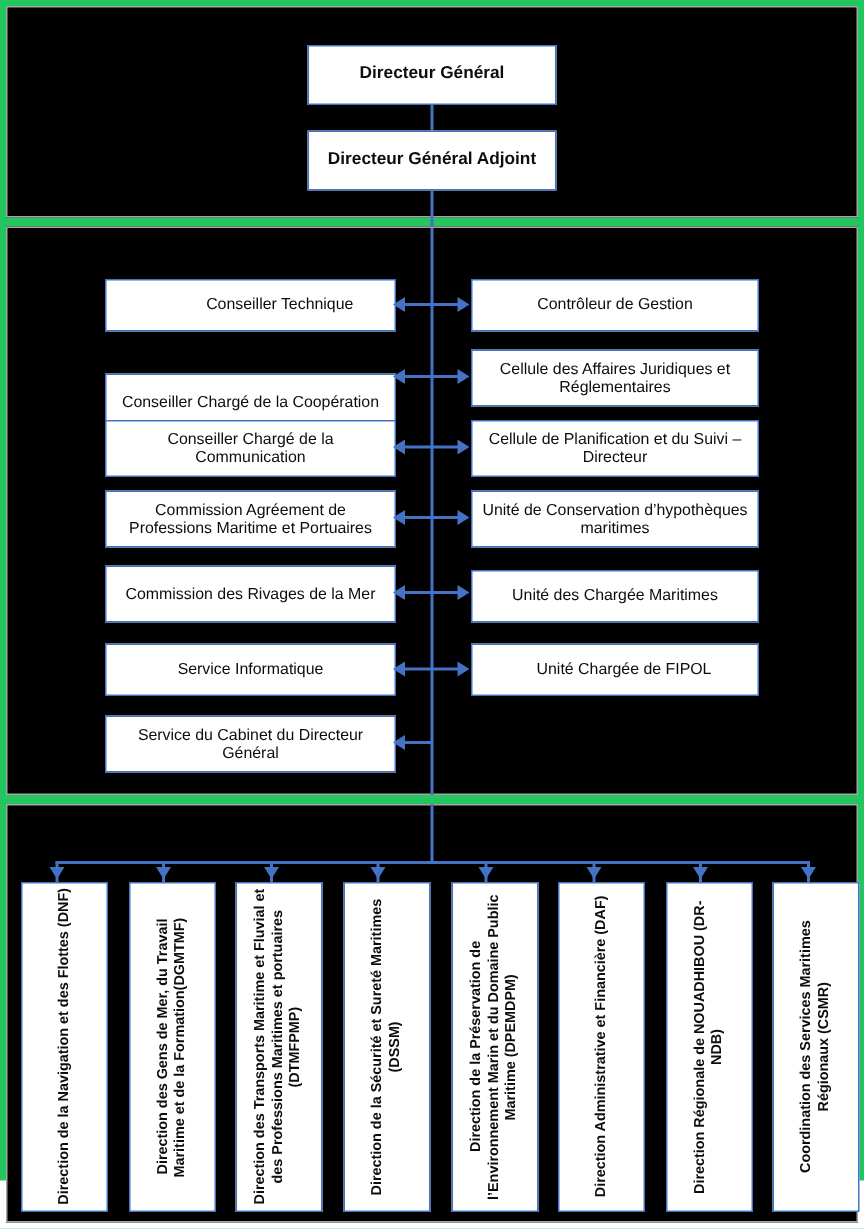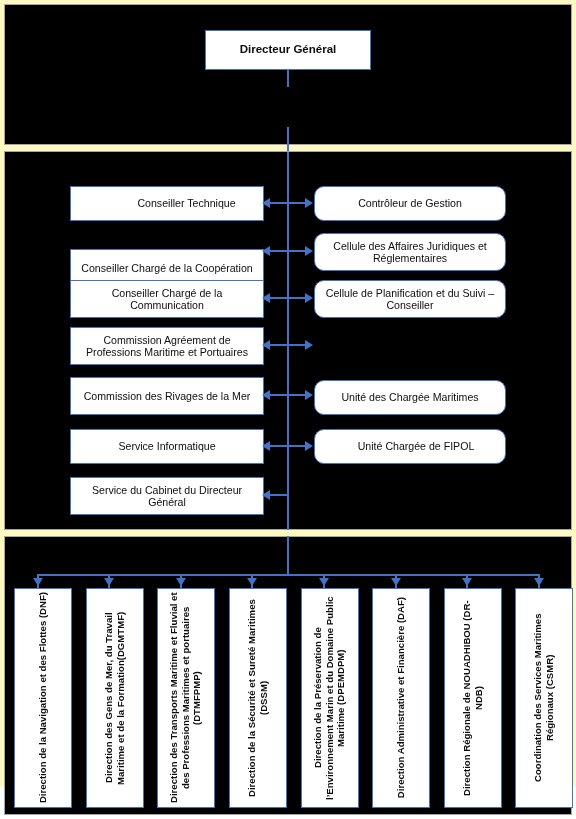--- a/index.html
+++ b/index.html
@@ -10,21 +10,21 @@
   body {
     width: 576px;
     height: 819px;
     font-family: "Liberation Sans", sans-serif;
     overflow: hidden;
   }
   #chart-root {
     position: relative;
     width: 576px;
     height: 787px;
-    background: #fef9c3;
+    background: #22c55e;
   }
 
   
   .panel {
     position: absolute;
     left: 4px;
     width: 568px;
     background: #000000;
     border: 1px solid #a6a6a6;
     box-sizing: border-box;
@@ -58,21 +58,21 @@
   #box-dg  { top: 30px; }
   #box-dga { top: 87px; }
 
   
   .box-mid {
     font-size: 10.6px;
     padding: 0 5px;
     height: 35px;
   }
   .col-left  { left: 70px;  width: 194px; }
-  .col-right { left: 314px; width: 192px; border-radius: 10px; }
+  .col-right { left: 314px; width: 192px; }
 
   
   .box-bot {
     top: 588px;
     height: 220px;
     width: 58px;
     font-size: 9.6px;
     font-weight: bold;
     padding: 3px 1px;
   }
@@ -118,20 +118,23 @@
 <div id="chart-root">
 
   <div class="panel" id="panel-top"></div>
 
   <div class="box box-top" id="box-dg">
     <span>Directeur Général</span>
   </div>
 
   <div class="conn vline" style="left:287px; top:70px; height:17px;"></div>
 
+  <div class="box box-top" id="box-dga">
+    <span>Directeur Général Adjoint</span>
+  </div>
 
   <div class="conn vline" style="left:287px; top:127px; height:24px;"></div>
 
   <div class="panel" id="panel-middle"></div>
 
   <div class="conn vline" style="left:287px; top:152px; height:378px;"></div>
 
   <div class="box box-mid col-left" style="top:186px;padding-left:44px;">
     <span>Conseiller Technique</span>
   </div>
@@ -155,30 +158,33 @@
   </div>
 
   <div class="box box-mid col-left" style="top:280px; height:38px;">
     <span>Conseiller Chargé de la Communication</span>
   </div>
   <div class="conn hline" style="left:268px; top:297px; width:20px;"></div>
   <div class="arrow arrow-left" style="left:262px; top:293px;"></div>
   <div class="conn hline" style="left:288px; top:297px; width:18px;"></div>
   <div class="arrow arrow-right" style="left:305px; top:293px;"></div>
   <div class="box box-mid col-right" style="top:280px; height:38px;">
-    <span>Cellule de Planification et du Suivi – Conseiller</span>
+    <span>Cellule de Planification et du Suivi – Directeur</span>
   </div>
 
   <div class="box box-mid col-left" style="top:327px; height:38px;">
     <span>Commission Agréement de Professions Maritime et Portuaires</span>
   </div>
   <div class="conn hline" style="left:268px; top:344px; width:20px;"></div>
   <div class="arrow arrow-left" style="left:262px; top:340px;"></div>
   <div class="conn hline" style="left:288px; top:344px; width:18px;"></div>
   <div class="arrow arrow-right" style="left:305px; top:340px;"></div>
+  <div class="box box-mid col-right" style="top:327px; height:38px;">
+    <span>Unité de Conservation d’hypothèques maritimes</span>
+  </div>
 
   <div class="box box-mid col-left" style="top:377px; height:38px;">
     <span>Commission des Rivages de la Mer</span>
   </div>
   <div class="conn hline" style="left:268px; top:394px; width:20px;"></div>
   <div class="arrow arrow-left" style="left:262px; top:390px;"></div>
   <div class="conn hline" style="left:288px; top:394px; width:18px;"></div>
   <div class="arrow arrow-right" style="left:305px; top:390px;"></div>
   <div class="box box-mid col-right" style="top:380px; height:35px;">
     <span>Unité des Chargée Maritimes</span>

